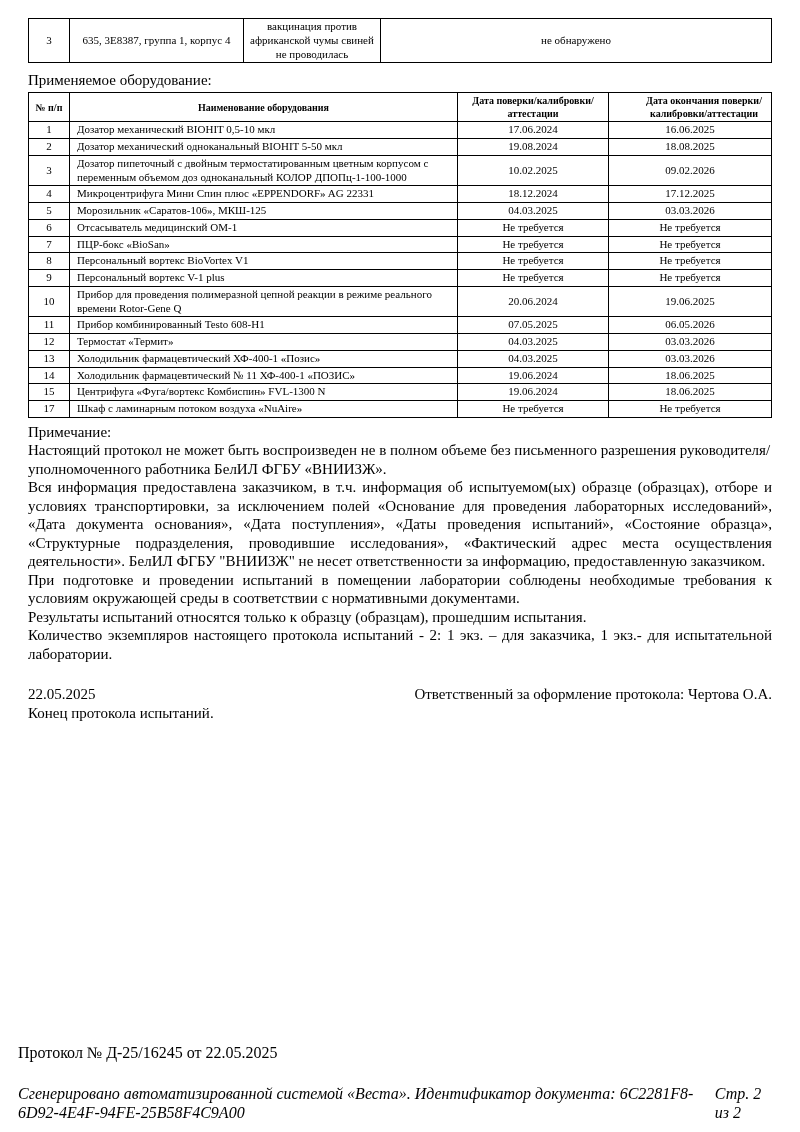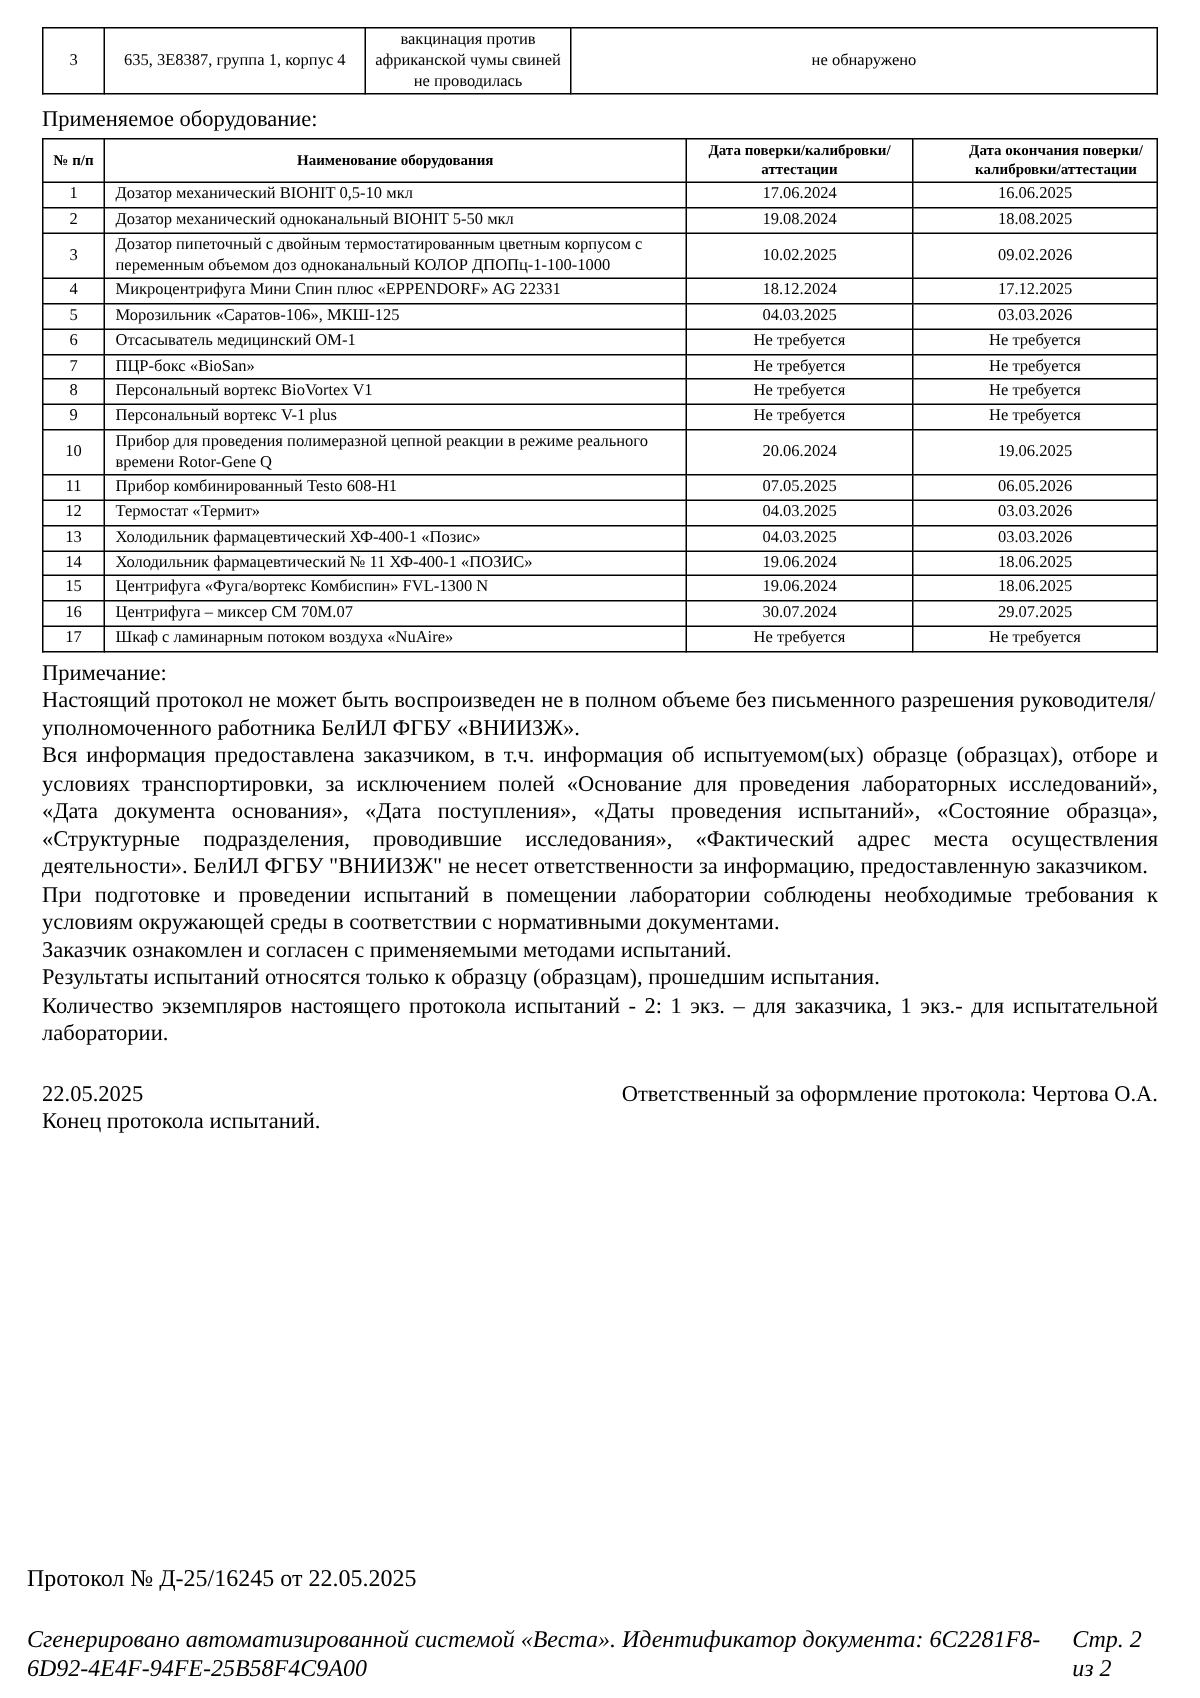--- a/index.html
+++ b/index.html
@@ -182,40 +182,33 @@
           <td class="c">19.06.2024</td>
           <td class="c">18.06.2025</td>
         </tr>
         <tr>
           <td class="c">15</td>
           <td class="name">Центрифуга «Фуга/вортекс Комбиспин» FVL-1300 N</td>
           <td class="c">19.06.2024</td>
           <td class="c">18.06.2025</td>
         </tr>
         <tr>
-          <td class="c">16</td>
-          <td class="name">Центрифуга – миксер СМ 70М.07</td>
-          <td class="c">30.07.2024</td>
-          <td class="c">29.07.2025</td>
-        </tr>
-        <tr>
           <td class="c">17</td>
           <td class="name">Шкаф с ламинарным потоком воздуха «NuAire»</td>
           <td class="c">Не требуется</td>
           <td class="c">Не требуется</td>
         </tr>
       </tbody>
     </table>
 
     <div class="notes">
       <div>Примечание:</div>
       <p>Настоящий протокол не может быть воспроизведен не в полном объеме без письменного разрешения руководителя/уполномоченного работника БелИЛ ФГБУ «ВНИИЗЖ».</p>
       <p class="just">Вся информация предоставлена заказчиком, в т.ч. информация об испытуемом(ых) образце (образцах), отборе и условиях транспортировки, за исключением полей «Основание для проведения лабораторных исследований», «Дата документа основания», «Дата поступления», «Даты проведения испытаний», «Состояние образца», «Структурные подразделения, проводившие исследования», «Фактический адрес места осуществления деятельности». БелИЛ ФГБУ "ВНИИЗЖ" не несет ответственности за информацию, предоставленную заказчиком.</p>
       <p class="just">При подготовке и проведении испытаний в помещении лаборатории соблюдены необходимые требования к условиям окружающей среды в соответствии с нормативными документами.</p>
-      <p>Заказчик ознакомлен и согласен с применяемыми методами испытаний.</p>
       <p>Результаты испытаний относятся только к образцу (образцам), прошедшим испытания.</p>
       <p class="just">Количество экземпляров настоящего протокола испытаний - 2: 1 экз. – для заказчика, 1 экз.- для испытательной лаборатории.</p>
     </div>
 
     <div class="sig-row">
       <span>22.05.2025</span>
       <span>Ответственный за оформление протокола: Чертова О.А.</span>
     </div>
     <div class="end-line">Конец протокола испытаний.</div>
 

